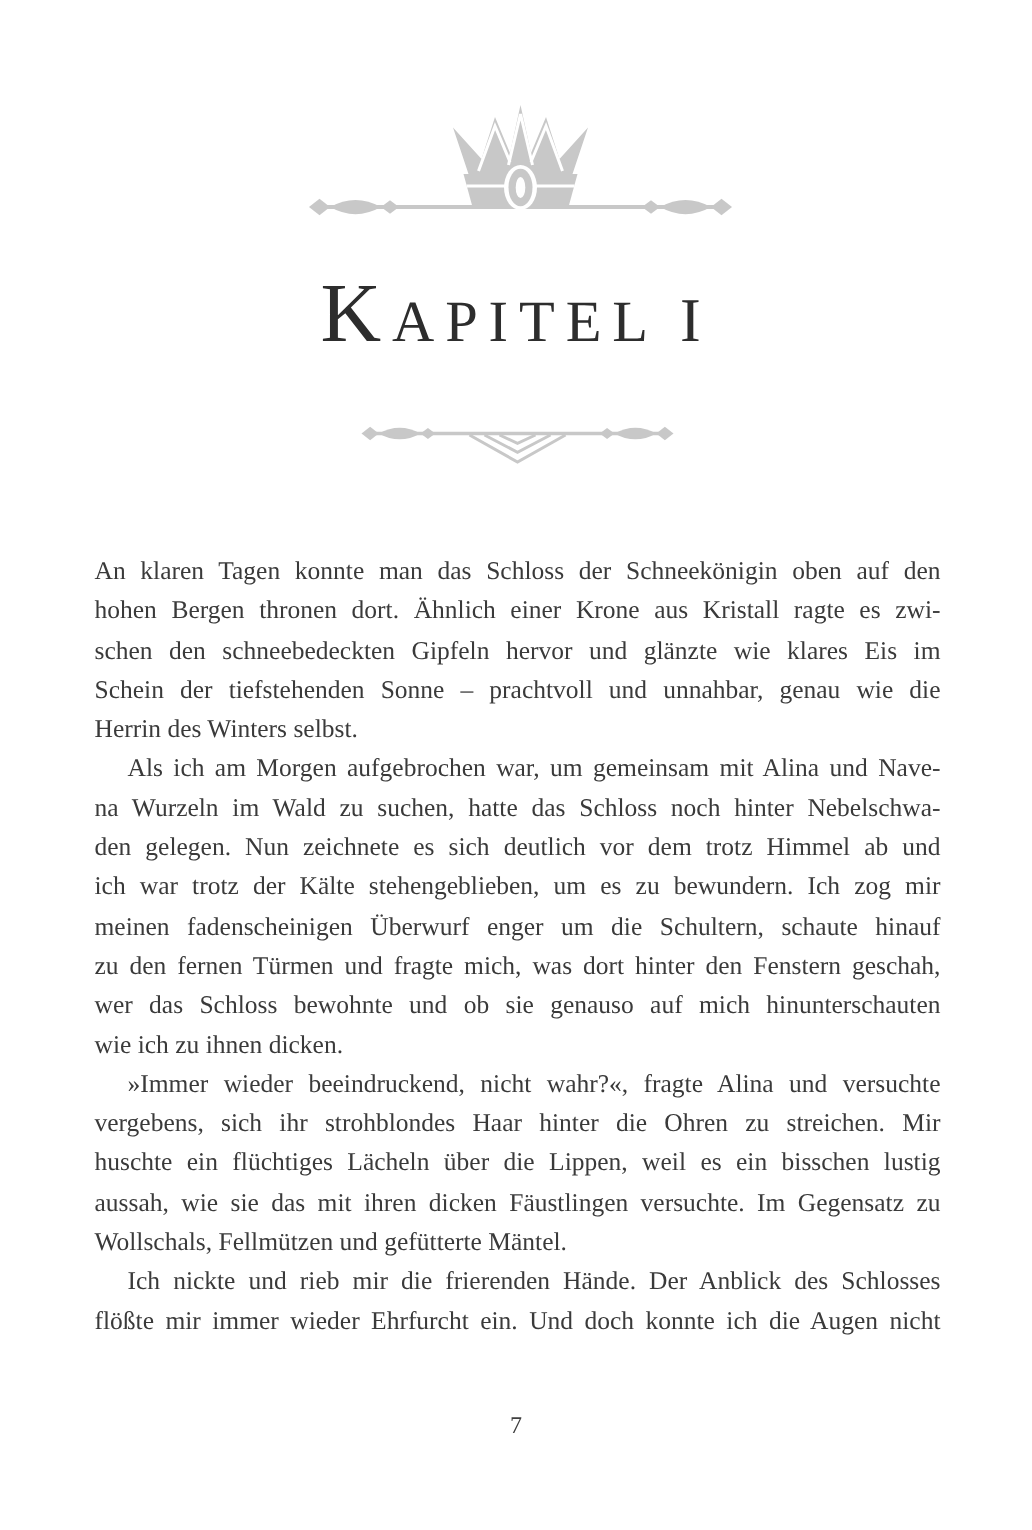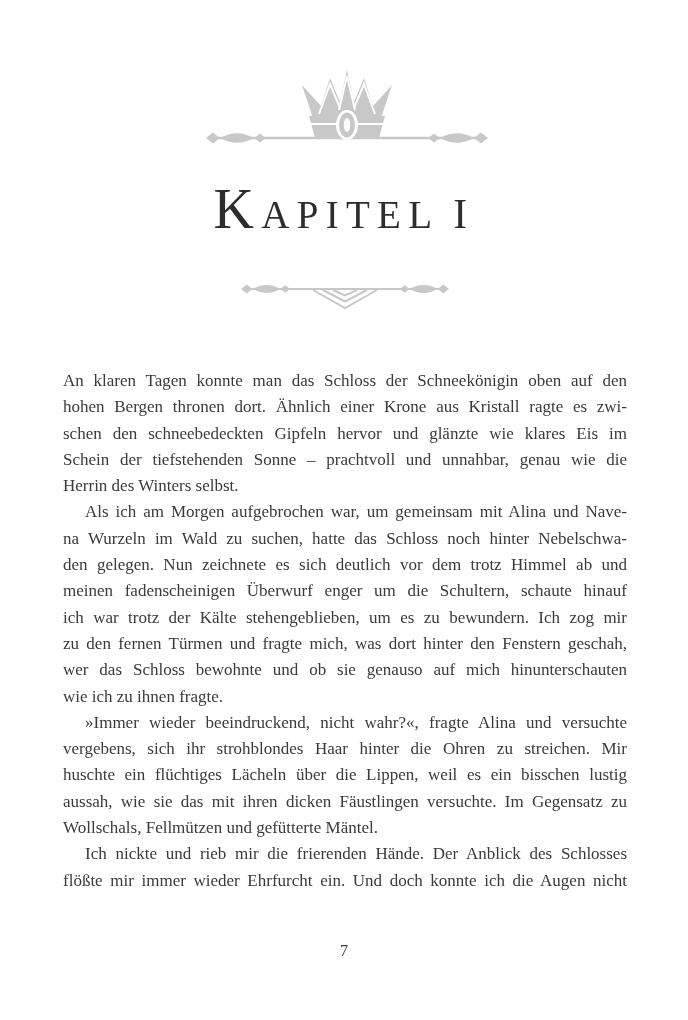--- a/index.html
+++ b/index.html
@@ -133,25 +133,25 @@
         <div class="line">An klaren Tagen konnte man das Schloss der Schneekönigin oben auf den</div>
         <div class="line">hohen Bergen thronen dort. Ähnlich einer Krone aus Kristall ragte es zwi-</div>
         <div class="line">schen den schneebedeckten Gipfeln hervor und glänzte wie klares Eis im</div>
         <div class="line">Schein der tiefstehenden Sonne – prachtvoll und unnahbar, genau wie die</div>
         <div class="line lastline">Herrin des Winters selbst.</div>
       </div>
       <div class="para">
         <div class="line indent">Als ich am Morgen aufgebrochen war, um gemeinsam mit Alina und Nave-</div>
         <div class="line">na Wurzeln im Wald zu suchen, hatte das Schloss noch hinter Nebelschwa-</div>
         <div class="line">den gelegen. Nun zeichnete es sich deutlich vor dem trotz Himmel ab und</div>
+        <div class="line">ich war trotz der Kälte stehengeblieben, um es zu bewundern. Ich zog mir</div>
         <div class="line">meinen fadenscheinigen Überwurf enger um die Schultern, schaute hinauf</div>
-        <div class="line">ich war trotz der Kälte stehengeblieben, um es zu bewundern. Ich zog mir</div>
         <div class="line">zu den fernen Türmen und fragte mich, was dort hinter den Fenstern geschah,</div>
         <div class="line">wer das Schloss bewohnte und ob sie genauso auf mich hinunterschauten</div>
-        <div class="line lastline">wie ich zu ihnen fragte.</div>
+        <div class="line lastline">wie ich zu ihnen dicken.</div>
       </div>
       <div class="para">
         <div class="line indent">»Immer wieder beeindruckend, nicht wahr?«, fragte Alina und versuchte</div>
         <div class="line">vergebens, sich ihr strohblondes Haar hinter die Ohren zu streichen. Mir</div>
         <div class="line">huschte ein flüchtiges Lächeln über die Lippen, weil es ein bisschen lustig</div>
         <div class="line">aussah, wie sie das mit ihren dicken Fäustlingen versuchte. Im Gegensatz zu</div>
         <div class="line lastline">Wollschals, Fellmützen und gefütterte Mäntel.</div>
       </div>
       <div class="para">
         <div class="line indent">Ich nickte und rieb mir die frierenden Hände. Der Anblick des Schlosses</div>

